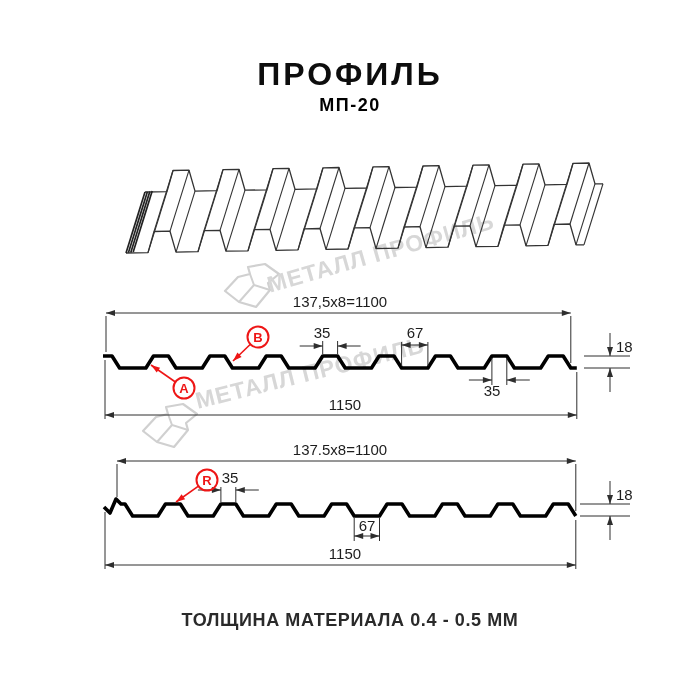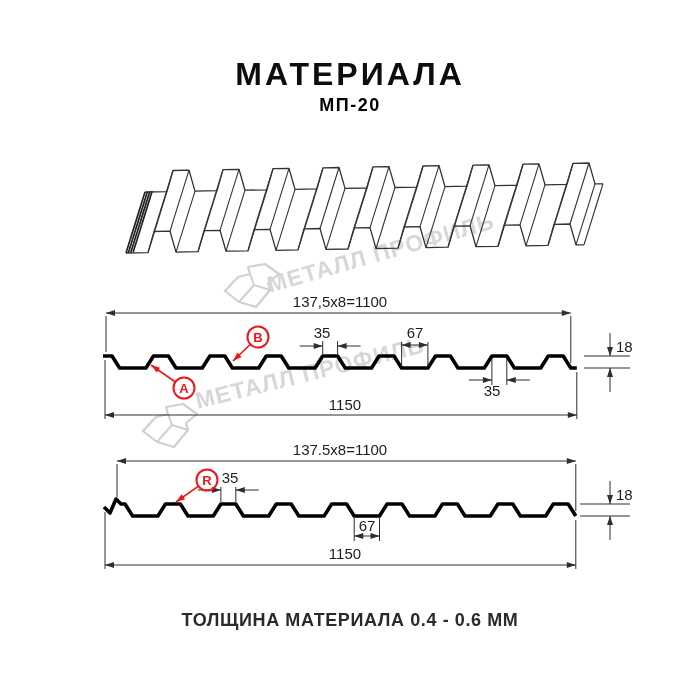--- a/index.html
+++ b/index.html
@@ -18,21 +18,21 @@
   .wm-logo{position:absolute;z-index:0;}
   #main-svg{position:absolute;left:0;top:0;z-index:1;}
   .dim-text{font-size:15px;fill:#1d1d1d;font-family:"Liberation Sans",sans-serif;}
   .red-label{font-size:13px;font-weight:bold;fill:#ee1616;font-family:"Liberation Sans",sans-serif;}
 </style>
 </head>
 <body>
 
 <div class="canvas">
 
-  <div class="title">МАТЕРИАЛА</div>
+  <div class="title">ПРОФИЛЬ</div>
   <div class="subtitle">МП-20</div>
 
   <svg class="wm-logo" style="left:221px;top:262px" width="62" height="48" viewBox="0 0 62 48">
     <path d="M 4 29 L 17 15 L 29 12 L 27 5 L 44 2 L 58 12 L 47 21 L 49 28 L 35 45 L 18 40 Z" fill="none" stroke="#d0d0d0" stroke-width="2.2" stroke-linejoin="round"></path>
     <path d="M 29 12 L 33 23 L 49 28 M 33 23 L 18 40" fill="none" stroke="#d0d0d0" stroke-width="2"></path>
   </svg>
   <svg class="wm-logo" style="left:139px;top:402px" width="62" height="48" viewBox="0 0 62 48">
     <path d="M 4 29 L 17 15 L 29 12 L 27 5 L 44 2 L 58 12 L 47 21 L 49 28 L 35 45 L 18 40 Z" fill="none" stroke="#d0d0d0" stroke-width="2.2" stroke-linejoin="round"></path>
     <path d="M 29 12 L 33 23 L 49 28 M 33 23 L 18 40" fill="none" stroke="#d0d0d0" stroke-width="2"></path>
   </svg>
@@ -181,14 +181,14 @@
     <g>
       <text class="dim-text" x="340" y="455" text-anchor="middle">137.5x8=1100</text>
       <text class="dim-text" x="230" y="483" text-anchor="middle">35</text>
       <text class="dim-text" x="367" y="531" text-anchor="middle">67</text>
       <text class="dim-text" x="616" y="500" text-anchor="start">18</text>
       <text class="dim-text" x="345" y="559" text-anchor="middle">1150</text>
       <text class="red-label" x="207" y="484.5" text-anchor="middle">R</text>
     </g>
   </svg>
 
-  <div class="footer">ТОЛЩИНА МАТЕРИАЛА 0.4 - 0.6 ММ</div>
+  <div class="footer">ТОЛЩИНА МАТЕРИАЛА 0.4 - 0.5 ММ</div>
 </div>
 
 </body></html>

